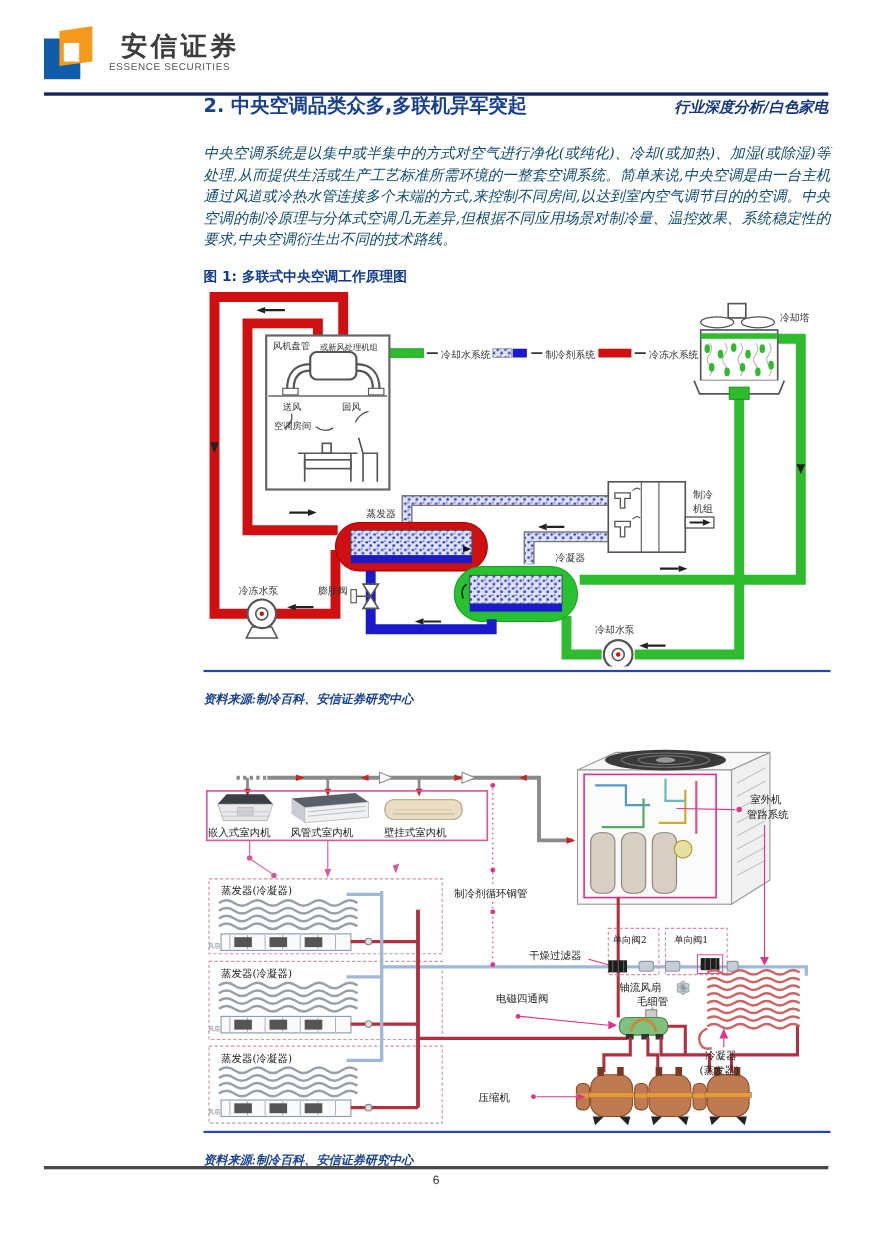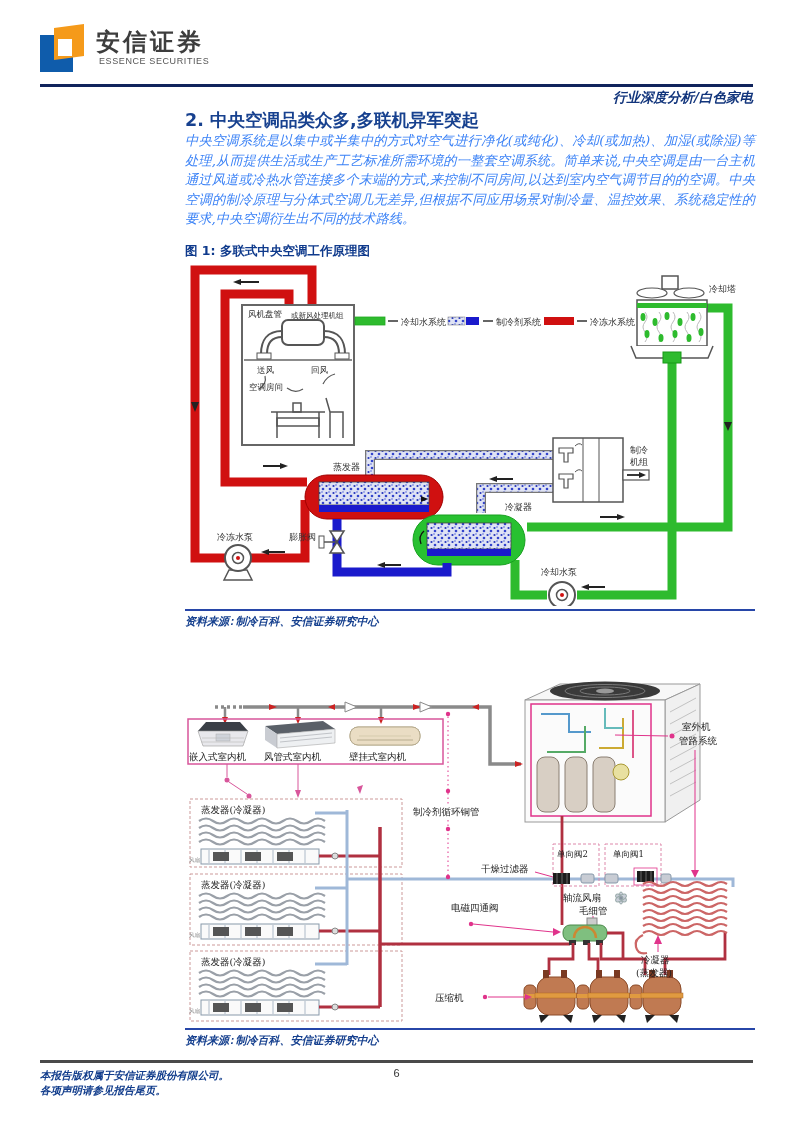--- a/index.html
+++ b/index.html
@@ -4,35 +4,35 @@
 <style>
   html,body{margin:0;padding:0;background:#fff;}
   .page{position:relative;width:793px;height:1122px;background:#ffffff;overflow:hidden;
         font-family:"Liberation Sans",sans-serif;}
   
   .logo{position:absolute;left:40px;top:14px;width:320px;height:60px;}
   .logo-mark{position:absolute;left:0;top:12px;width:50px;height:46px;}
   .lm-blue{position:absolute;left:0;top:9px;width:33px;height:37px;background:#0f5cab;}
   .lm-orange{position:absolute;left:14px;top:0;width:30px;height:32px;background:#f59a1a;transform:skewY(-8deg);}
   .lm-white{position:absolute;left:18px;top:13px;width:14px;height:17px;background:#ffffff;}
-  .logo-cn{position:absolute;left:56px;top:12px;font-size:24px;font-weight:bold;color:#3d3d3d;letter-spacing:3px;white-space:nowrap;}
+  .logo-cn{position:absolute;left:70px;top:12px;font-size:24px;font-weight:bold;color:#3d3d3d;letter-spacing:3px;white-space:nowrap;}
   .logo-en{position:absolute;left:59px;top:42px;font-size:9px;color:#555;letter-spacing:0.6px;white-space:nowrap;}
   .hdr-right{position:absolute;right:40px;top:58px;font-family:"DejaVu Serif",serif;font-style:italic;
              font-weight:bold;font-size:13.5px;color:#12357c;margin-top:31px;}
   .hdr-rule{position:absolute;left:40px;top:84px;width:713px;height:3px;background:#10235c;}
   
-  .sec-title{position:absolute;left:185px;top:108px;width:570px;font-size:17.5px;font-weight:bold;
+  .sec-title{position:absolute;left:185px;top:84px;width:570px;font-size:17.5px;font-weight:bold;
              color:#17418f;font-family:"DejaVu Sans",sans-serif;}
   .body-par{position:absolute;left:185px;top:131px;width:570px;font-family:"DejaVu Serif",serif;
-            font-style:italic;font-size:13.3px;line-height:19.6px;color:#3b82f6;text-align:justify;}
+            font-style:italic;font-size:13.3px;line-height:19.6px;color:#0c4a6e;text-align:justify;}
   
   .fig-cap{position:absolute;left:185px;width:570px;font-size:12.5px;font-weight:bold;color:#0f3a8c;
            font-family:"DejaVu Sans",sans-serif;}
-  .fig-src{position:absolute;left:185px;width:570px;border-top:2px solid #2746a8;padding-top:3px;
-           font-family:Liberation Mono, monospace;font-style:italic;font-weight:bold;font-size:11px;color:#17418f;}
+  .fig-src{position:absolute;left:185px;width:570px;border-top:2px solid #2746a8;padding-top:17px;
+           font-family:Liberation Serif, serif;font-style:italic;font-weight:bold;font-size:11px;color:#17418f;}
   .fig-svg{position:absolute;left:185px;}
   
   .ftr-rule{position:absolute;left:40px;top:1060px;width:713px;height:2.5px;background:#4a4a4a;}
   .ftr-text{position:absolute;left:40px;top:1068px;font-family:"DejaVu Serif",serif;font-style:italic;
             font-weight:bold;font-size:10.5px;line-height:15px;color:#123d8c;}
   .page-num{position:absolute;left:0;top:1067px;width:793px;text-align:center;font-size:11px;color:#333;}
   svg text{font-family:"DejaVu Serif",serif;}
 </style>
 </head>
 <body>
@@ -538,19 +538,15 @@
       <line x1="473" y1="280" x2="473" y2="272" stroke="#e0338b" stroke-width="1"></line>
       <polygon points="469,272 477,272 473,263" fill="#e0338b"></polygon>
       <text x="456" y="291" font-size="9.5" fill="#222">冷凝器</text>
       <text x="451" y="304" font-size="9.5" fill="#222">(蒸发器)</text>
     </g>
   </svg>
 
   <div class="fig-src" style="top:1028px;">资料来源:制冷百科、安信证券研究中心</div>
 
   <div class="ftr-rule"></div>
-  <div class="ftr-text">
-    <div>本报告版权属于安信证券股份有限公司。</div>
-    <div>各项声明请参见报告尾页。</div>
-  </div>
   <div class="page-num">6</div>
 
 </div>
 
 </body></html>

